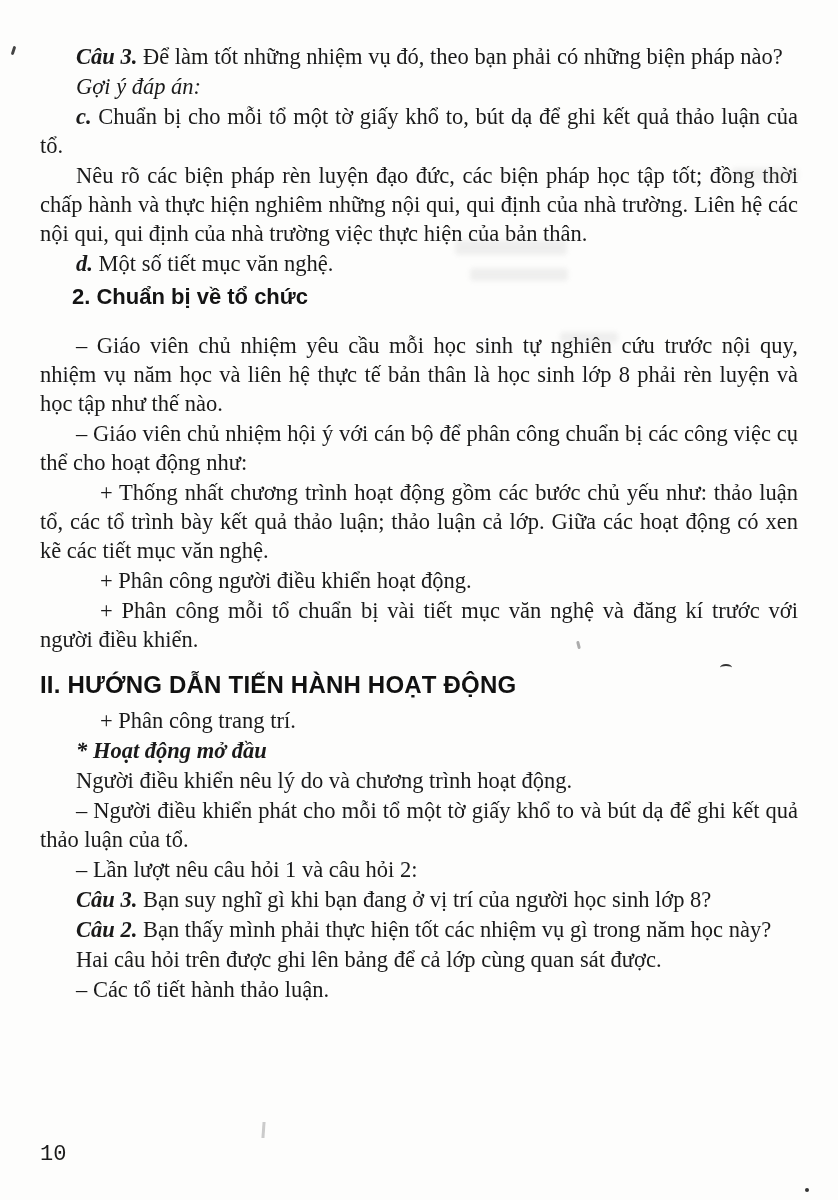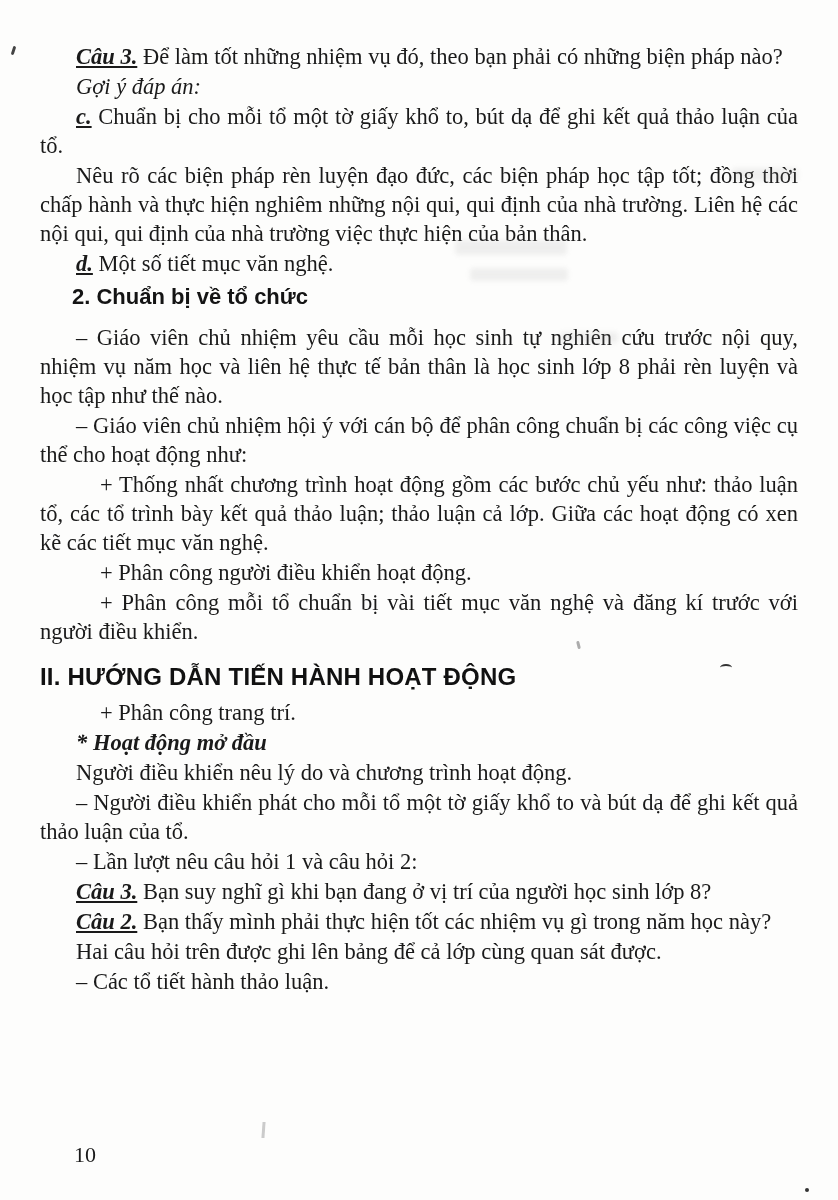--- a/index.html
+++ b/index.html
@@ -21,52 +21,51 @@
   }
   .para {
     margin: 0 0 1px 0;
     font-size: 22.5px;
     line-height: 29px;
     text-align: justify;
     text-justify: inter-word;
   }
   .indent { text-indent: 36px; }
   .plus   { text-indent: 60px; }
-  .lead   { font-weight: bold; font-style: italic; text-decoration: underline; }
+  .lead   { font-weight: bold; font-style: italic; }
   .ital   { font-style: italic; }
   .activity { font-weight: bold; font-style: italic; }
   .h2 {
     font-family: "Liberation Sans", sans-serif;
     font-weight: bold;
     font-size: 22px;
     line-height: 30px;
     text-align: left;
     text-indent: 32px;
-    margin: 4px 0 11px 0;
+    margin: 4px 0 19px 0;
     color: #141414;
   }
   .h1 {
     font-family: "Liberation Sans", sans-serif;
     font-weight: bold;
     font-size: 24px;
     line-height: 31px;
     text-align: left;
     text-indent: 0;
     letter-spacing: 0.2px;
     margin: 15px 0 6px 0;
     color: #111;
   }
   .page-number {
     position: absolute;
     left: 40px;
     top: 1142px;
-    font-family: Liberation Serif, serif;
+    font-family: Liberation Mono, monospace;
     font-size: 22px;
     color: #1a1a1a;
-    margin-left: 34px;
   }
   
   .artifact { position: absolute; pointer-events: none; }
   .tick-top-left {
     left: 12px; top: 46px; width: 3px; height: 9px;
     background: #444; transform: rotate(18deg); border-radius: 2px;
   }
   .caret-right {
     left: 720px; top: 664px; width: 12px; height: 5px;
     border-top: 2.5px solid #333; border-radius: 50% 50% 0 0;

